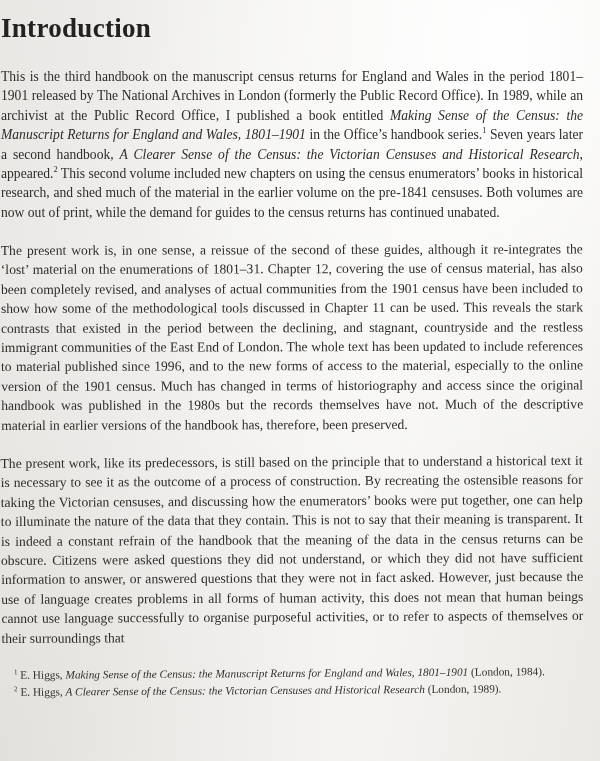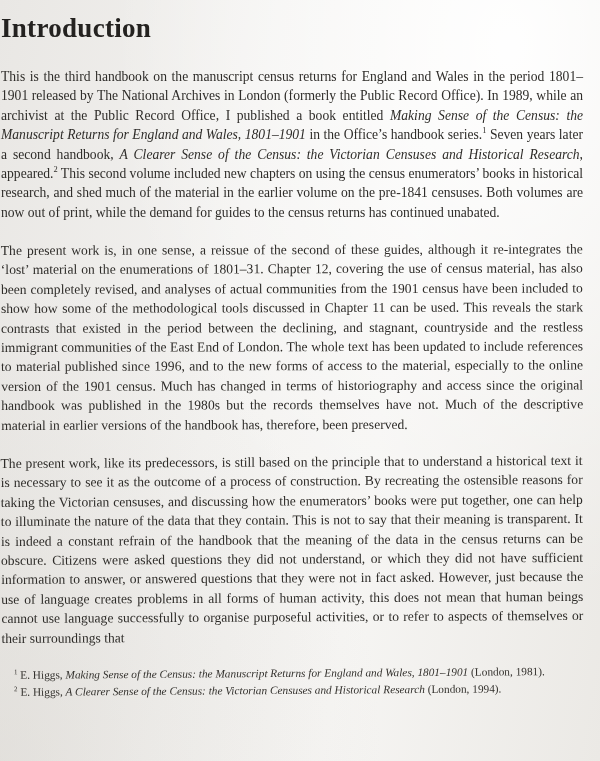--- a/index.html
+++ b/index.html
@@ -48,16 +48,16 @@
 <div class="page">
   <h1 class="page-title">Introduction</h1>
 
   <div class="body-text">
     <p class="para"><span>This is the third handbook on the manuscript census returns for England and Wales in the period 1801–1901 released by The National Archives in London (formerly the Public Record Office). In 1989, while an archivist at the Public Record Office, I published a book entitled </span><em>Making Sense of the Census: the Manuscript Returns for England and Wales, 1801–1901</em><span> in the Office’s handbook series.</span><sup>1</sup><span> Seven years later a second handbook, </span><em>A Clearer Sense of the Census: the Victorian Censuses and Historical Research</em><span>, appeared.</span><sup>2</sup><span> This second volume included new chapters on using the census enumerators’ books in historical research, and shed much of the material in the earlier volume on the pre-1841 censuses. Both volumes are now out of print, while the demand for guides to the census returns has continued unabated.</span></p>
     <p class="para tilt-1"><span>The present work is, in one sense, a reissue of the second of these guides, although it re-integrates the ‘lost’ material on the enumerations of 1801–31. Chapter 12, covering the use of census material, has also been completely revised, and analyses of actual communities from the 1901 census have been included to show how some of the methodological tools discussed in Chapter 11 can be used. This reveals the stark contrasts that existed in the period between the declining, and stagnant, countryside and the restless immigrant communities of the East End of London. The whole text has been updated to include references to material published since 1996, and to the new forms of access to the material, especially to the online version of the 1901 census. Much has changed in terms of historiography and access since the original handbook was published in the 1980s but the records themselves have not. Much of the descriptive material in earlier versions of the handbook has, therefore, been preserved.</span></p>
     <p class="para tilt-2"><span>The present work, like its predecessors, is still based on the principle that to understand a historical text it is necessary to see it as the outcome of a process of construction. By recreating the ostensible reasons for taking the Victorian censuses, and discussing how the enumerators’ books were put together, one can help to illuminate the nature of the data that they contain. This is not to say that their meaning is transparent. It is indeed a constant refrain of the handbook that the meaning of the data in the census returns can be obscure. Citizens were asked questions they did not understand, or which they did not have sufficient information to answer, or answered questions that they were not in fact asked. However, just because the use of language creates problems in all forms of human activity, this does not mean that human beings cannot use language successfully to organise purposeful activities, or to refer to aspects of themselves or their surroundings that</span></p>
   </div>
 
   <div class="footnotes">
-    <p class="footnote"><sup>1</sup><span> E. Higgs, </span><em>Making Sense of the Census: the Manuscript Returns for England and Wales, 1801–1901</em><span> (London, 1981).</span></p>
-    <p class="footnote"><sup>2</sup><span> E. Higgs, </span><em>A Clearer Sense of the Census: the Victorian Censuses and Historical Research</em><span> (London, 1994).</span></p>
+    <p class="footnote"><sup>1</sup><span> E. Higgs, </span><em>Making Sense of the Census: the Manuscript Returns for England and Wales, 1801–1901</em><span> (London, 1984).</span></p>
+    <p class="footnote"><sup>2</sup><span> E. Higgs, </span><em>A Clearer Sense of the Census: the Victorian Censuses and Historical Research</em><span> (London, 1989).</span></p>
   </div>
 </div>
 
 </body></html>

